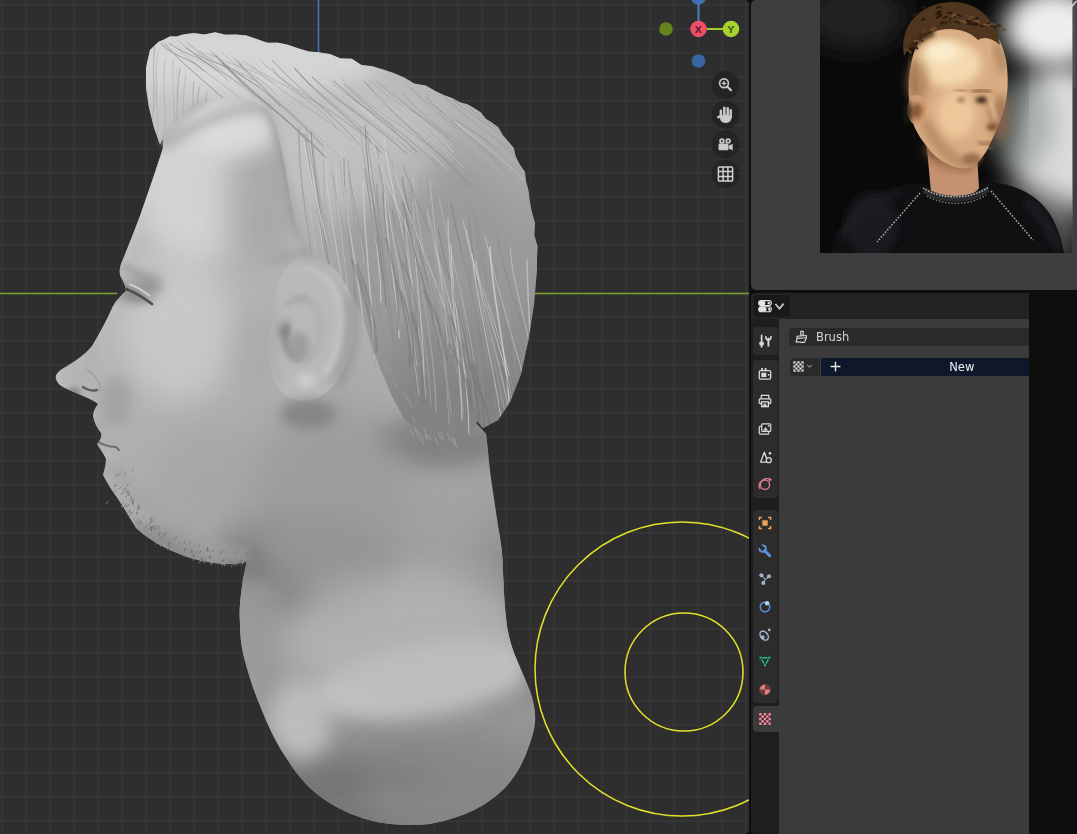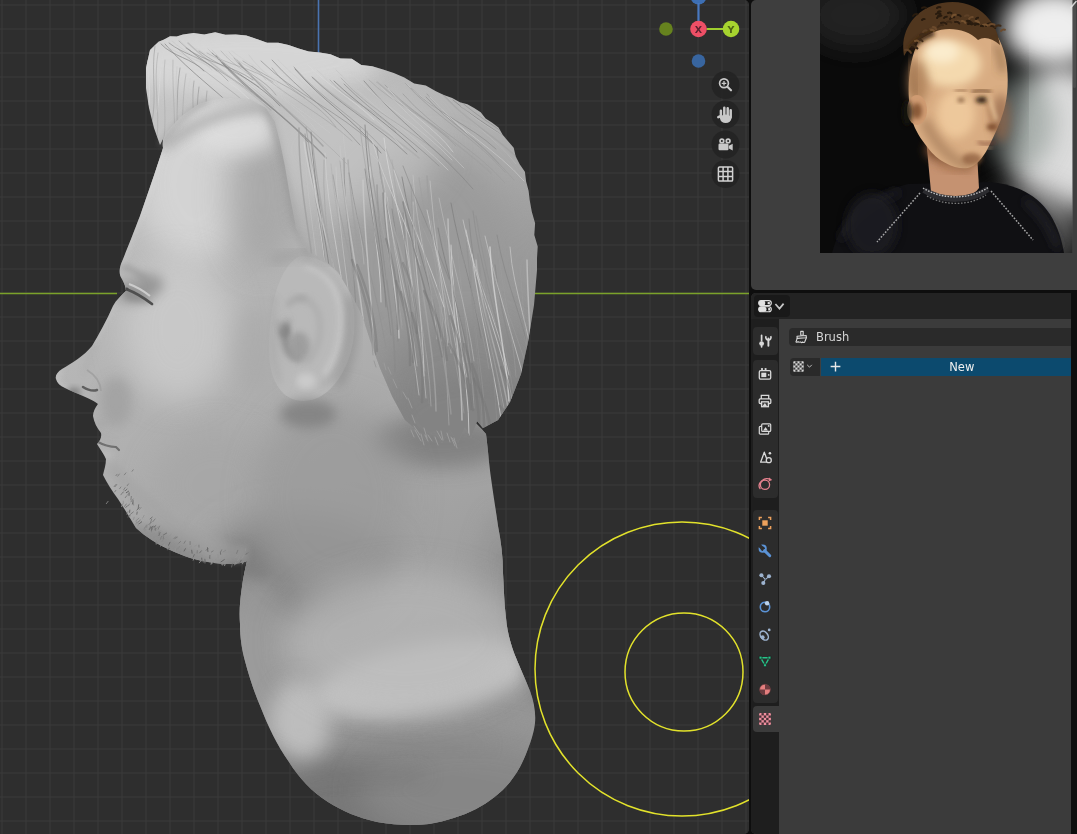--- a/index.html
+++ b/index.html
@@ -2,37 +2,37 @@
 <html><head>
 <meta charset="utf-8">
 <style>
   html,body { margin:0; padding:0; background:#0e0e0e; }
   #stage { position:relative; width:1077px; height:834px; background:#0e0e0e; overflow:hidden;
            font-family:"DejaVu Sans","Liberation Sans",sans-serif; -webkit-font-smoothing:antialiased; }
   #stage * { box-sizing:border-box; }
   .area { position:absolute; overflow:hidden; border-radius:5px; }
   #viewport { left:0; top:0; width:749px; height:834px; background:#2e2e2e; border-radius:0 5px 5px 0; }
   #image-area { left:751px; top:0; width:326px; height:290px; background:#3e3e3e; border-radius:5px 0 0 5px; }
-  #props { left:751px; top:293px; width:320px; height:541px; background:#3b3b3b; border-radius:5px 0 0 5px; }
+  #props { left:751px; top:293px; width:278px; height:541px; background:#3b3b3b; border-radius:5px 0 0 5px; }
   #props-header { position:absolute; left:0; top:0; width:326px; height:26px; background:#232323; }
   #props-header-btn { position:absolute; left:3px; top:2px; width:36px; height:22px; background:#191919;
       border-radius:4px; display:flex; align-items:center; padding-left:3px; }
   #tab-strip { position:absolute; left:0; top:26px; width:28px; height:515px; background:#1e1e1e; }
   .tabgroup { position:absolute; left:1.5px; width:25px; background:#2c2c2c; border-radius:4px; }
   .tabactive { position:absolute; left:1.5px; width:26.5px; background:#3b3b3b; border-radius:4px 0 0 4px; }
   .tab { position:absolute; left:5.5px; width:16px; height:16px; }
   .tabicon { width:16px; height:16px; display:block; }
   #props-content { position:absolute; left:28px; top:26px; width:298px; height:515px; }
   #crumb { position:absolute; left:38px; top:35px; width:288px; height:18px; background:#2a2a2a;
      border-radius:4px 0 0 4px; display:flex; align-items:center; color:#d6d6d6; font-size:11.5px; }
   #crumb svg { margin:0 7px 0 5px; }
   #dbrow { position:absolute; left:38.5px; top:64.5px; height:18px; width:287.5px; display:flex; }
   #db-selector { width:30px; height:18px; background:#2a2a2a; border-radius:4px 0 0 4px;
      display:flex; align-items:center; padding-left:2px; }
-  #new-btn { width:257.5px; height:18px; background:#0c4a6e; color:#f0f0f0; font-size:11.5px;
+  #new-btn { width:257.5px; height:18px; background:#0f172a; color:#f0f0f0; font-size:11.5px;
      display:flex; align-items:center; position:relative; border-left:1px solid #3f3f3f; }
   #new-btn .plus { position:absolute; left:7px; top:1px; }
   #new-btn .lbl { width:100%; text-align:center; padding-left:26px; }
   #photo { position:absolute; left:69px; top:0; width:252.5px; height:253px; }
   #imgscroll { position:absolute; right:1px; top:2px; width:3.5px; height:86px; background:#4d4d4d; border-radius:2px; }
 </style>
 </head>
 <body>
 
 <div id="stage">

